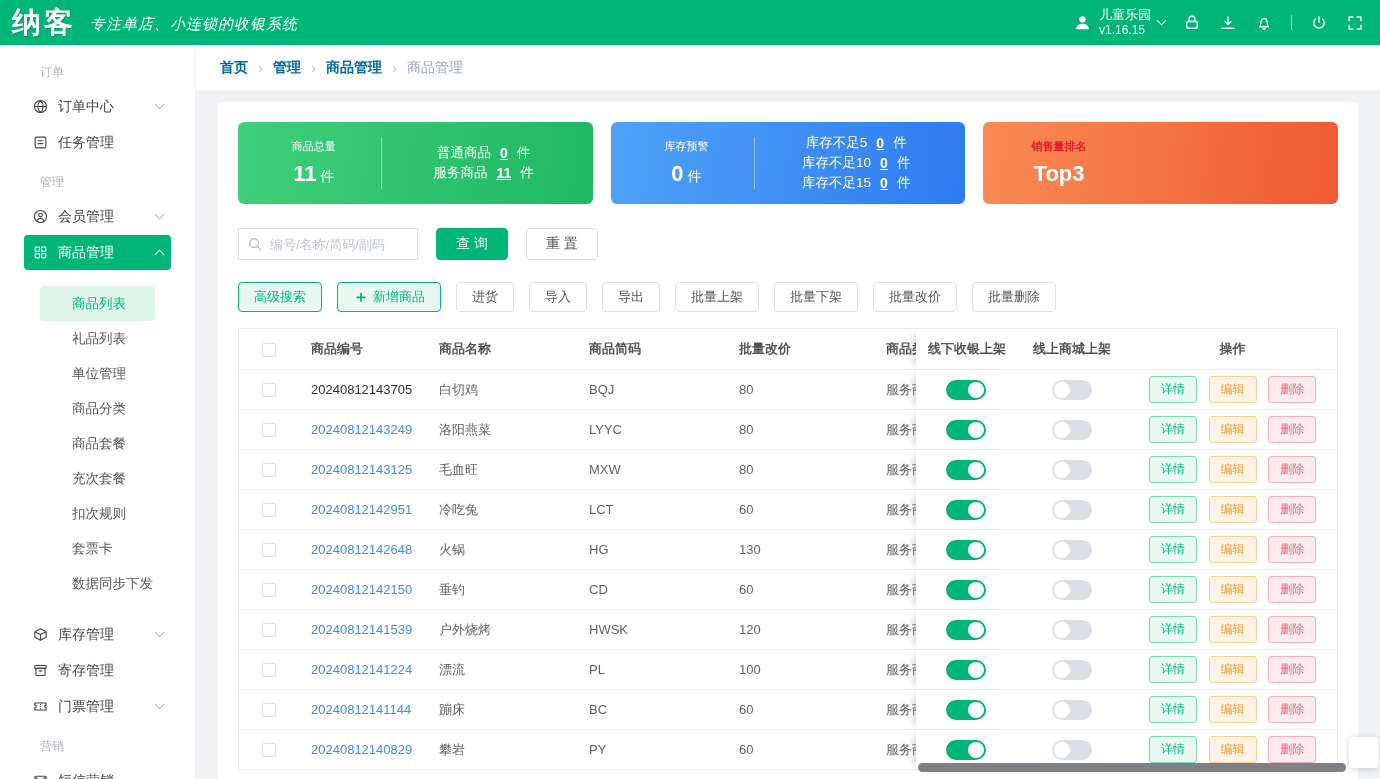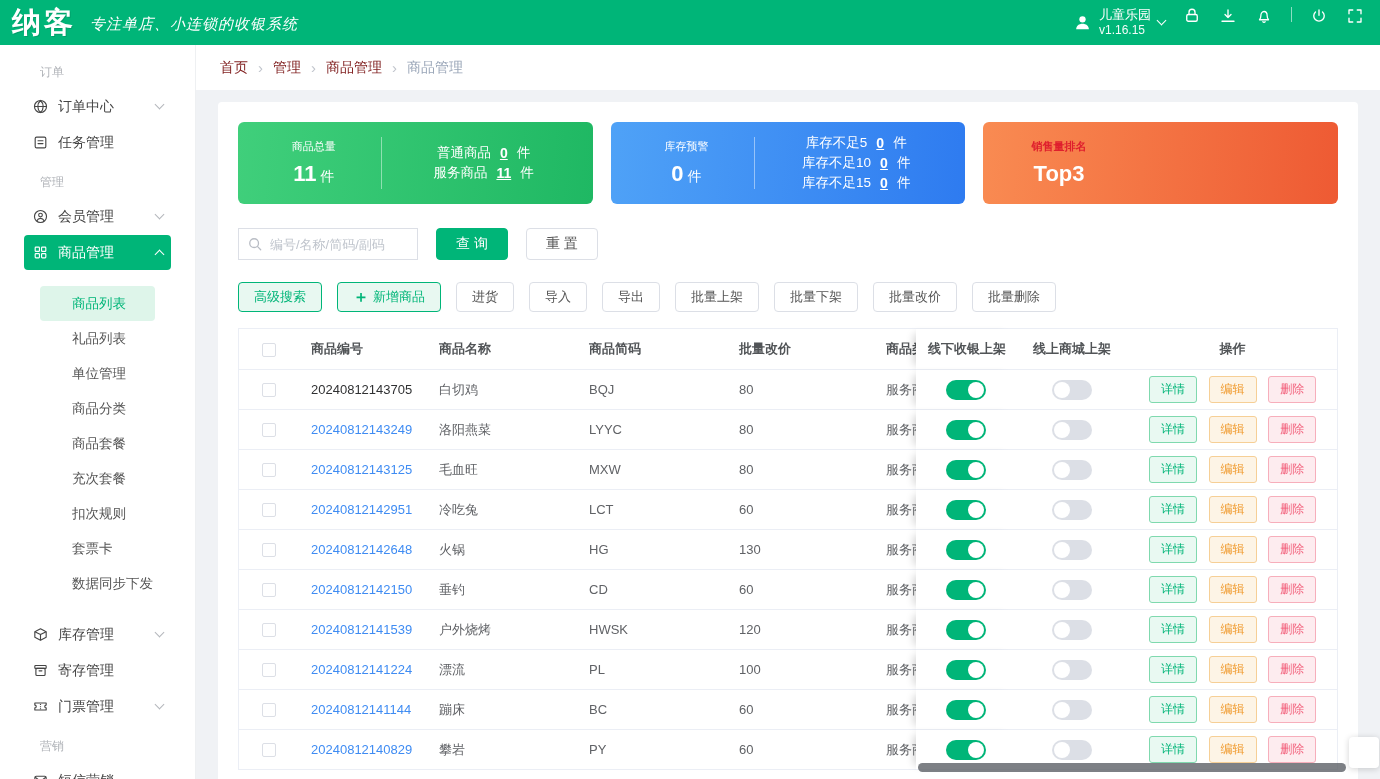--- a/index.html
+++ b/index.html
@@ -7,21 +7,21 @@
   html,body{margin:0;padding:0;width:1380px;height:779px;overflow:hidden;
     font-family:"Liberation Sans","DejaVu Sans",sans-serif;background:#f0f2f5;color:#333}
   .app{width:1380px;height:779px;display:flex;flex-direction:column}
 
   
   .header{height:45px;flex:none;background:var(--brand,#00b578);display:flex;align-items:center;
     justify-content:space-between;padding:0 16px 0 12px;color:#fff}
   .header-left{display:flex;align-items:center;gap:14px}
   .logo{font-size:29px;font-weight:900;letter-spacing:3px;line-height:1;text-shadow:1px 1px 0 rgba(0,0,0,.12)}
   .tagline{font-size:15px;font-style:italic;letter-spacing:1px;margin-top:4px}
-  .header-right{display:flex;gap:18px}
+  .header-right{display:flex;align-items:center;gap:18px}
   .account{display:flex;align-items:center;gap:7px;cursor:pointer}
   .account-texts{display:flex;flex-direction:column;line-height:1.25}
   .account-name{font-size:13px}
   .account-version{font-size:12px;opacity:.95}
   .chev{display:inline-block;width:7px;height:7px;border-right:1.6px solid currentColor;border-bottom:1.6px solid currentColor}
   .chev.down{transform:rotate(45deg);margin-top:-4px}
   .chev.up{transform:rotate(-135deg);margin-top:4px}
   .hicon{display:flex;cursor:pointer}
   .hdivider{width:1px;height:15px;background:rgba(255,255,255,.55)}
 
@@ -38,21 +38,21 @@
   .menu-item.active{background:var(--brand,#00b578);color:#fff}
   .menu-item.active .mchev{color:#fff}
   .submenu{list-style:none;margin:16px;padding:0}
   .submenu-item{height:35px;line-height:35px;margin:0 24px;padding-left:32px;color:#555;
     font-size:13.5px;border-radius:4px;cursor:pointer;white-space:nowrap}
   .submenu-item.active{background:#def5ea;color:var(--brand,#00b578)}
 
   
   .main{flex:1;display:flex;flex-direction:column;overflow:hidden;background:#f0f2f5}
   .breadcrumb-bar{height:45px;flex:none;background:#fff;display:flex;align-items:center;padding-left:24px;gap:10px}
-  .bc-item{font-size:14px;font-weight:400;color:#7f1d1d;cursor:pointer}
+  .bc-item{font-size:14px;font-weight:700;color:#0369a1;cursor:pointer}
   .bc-item.last{color:#9aa6b8;font-weight:400;cursor:default}
   .bc-sep{color:#c0c4cc;font-size:15px}
 
   .content{flex:1;padding:12px 22px 0;overflow:hidden}
   .card{background:#fff;border-radius:4px;padding:20px;min-height:100%}
 
   
   .stats{display:flex;gap:18px}
   .stat-card{flex:1;height:82px;border-radius:6px;color:#fff;display:flex;align-items:center;padding:0 8px}
   .stat-card.green{background:linear-gradient(95deg,#40cf7b 0%,#1fb863 100%)}

